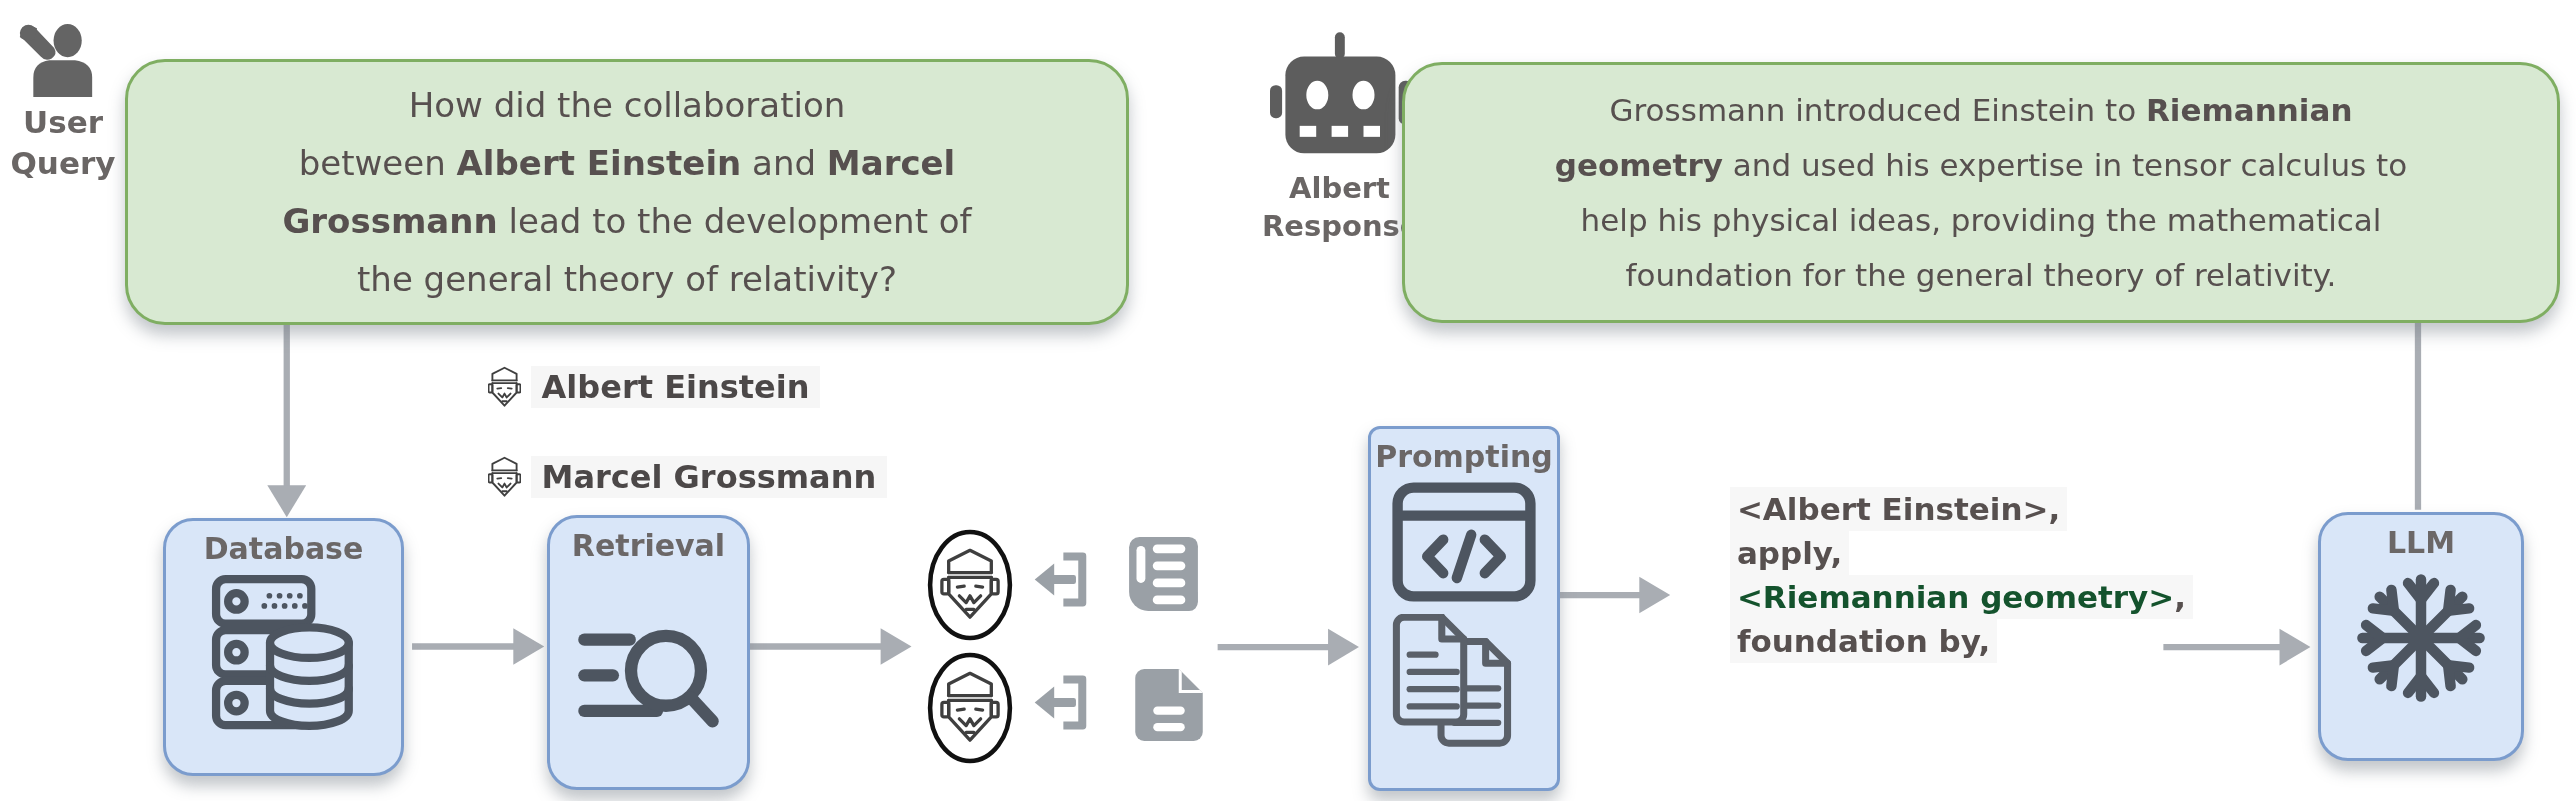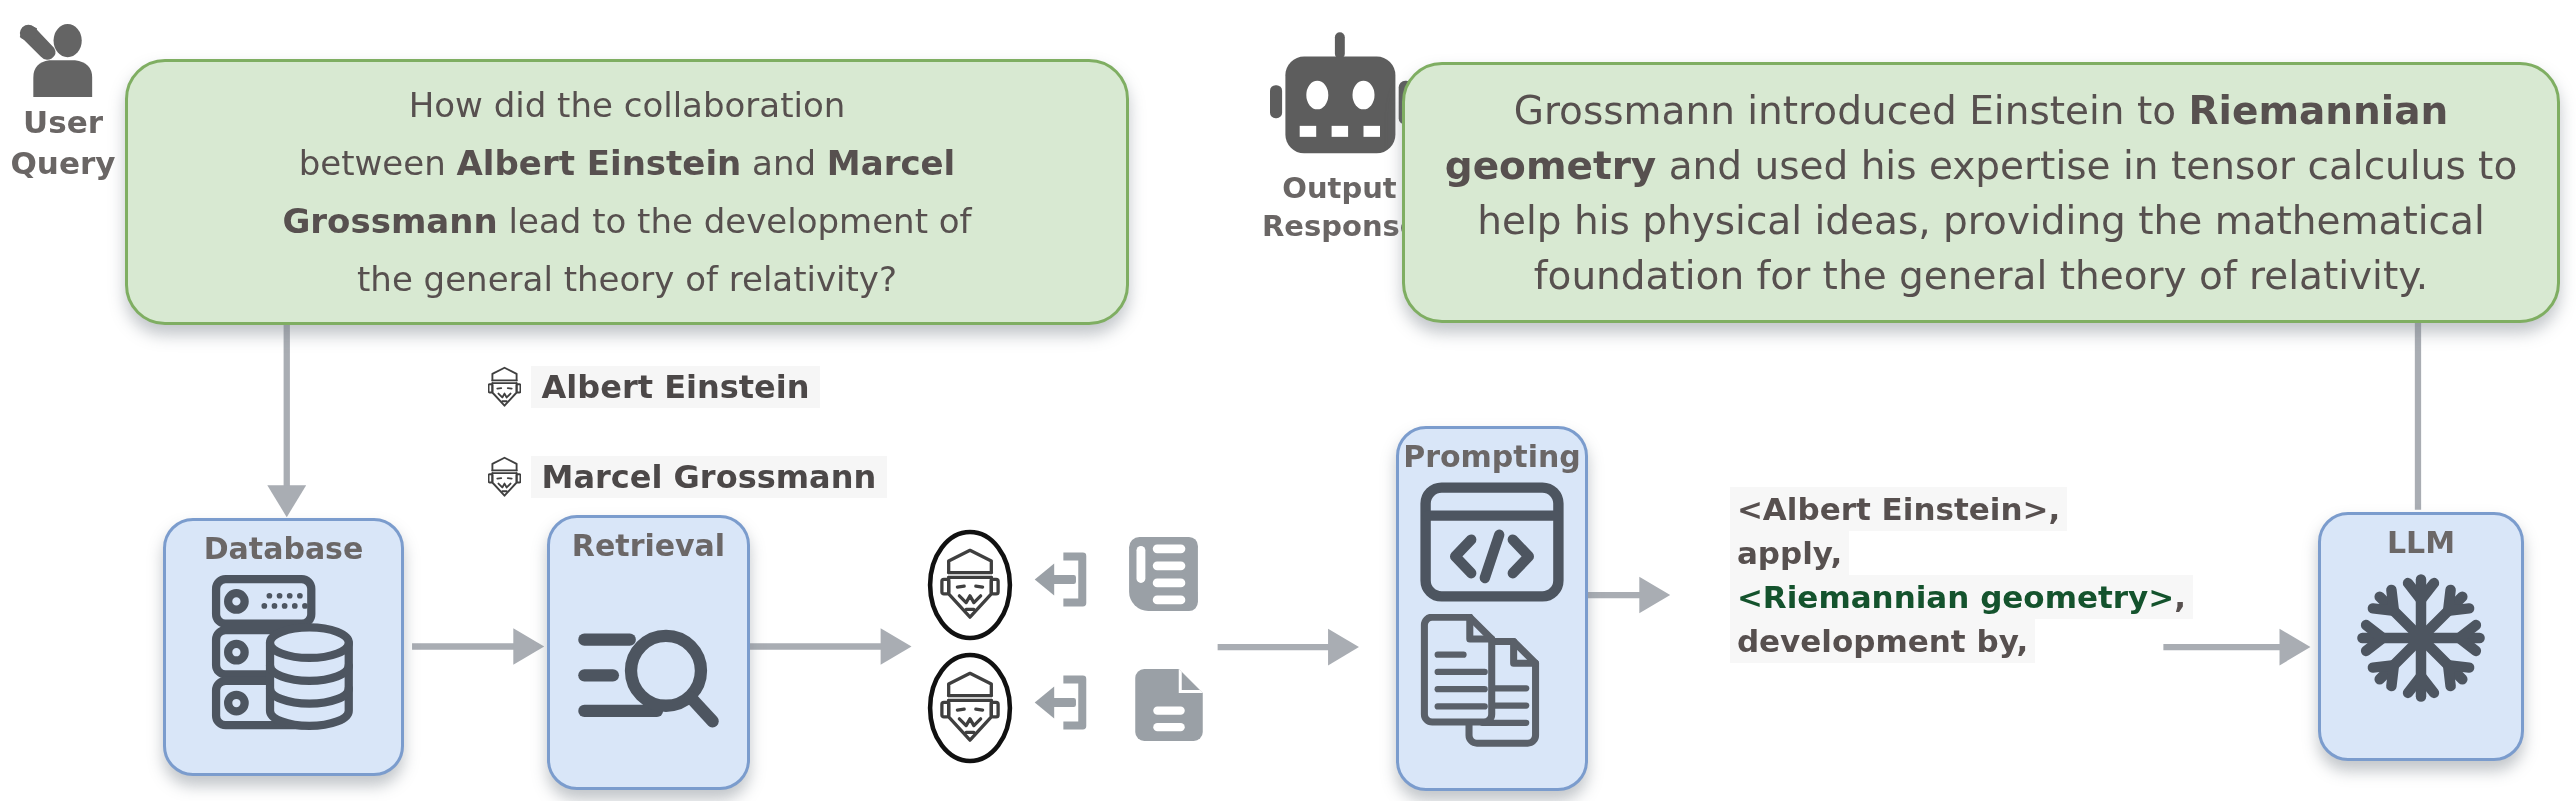--- a/index.html
+++ b/index.html
@@ -16,42 +16,42 @@
     border:3.4px solid var(--bubble-green-border);
     border-radius:40px;
     box-shadow:0 9.2px 16px rgba(120,128,138,.45);
     display:flex;flex-direction:column;justify-content:center;align-items:center;
     color:var(--text-dark);
     text-align:center;
     margin-top:48px;
   }
   .bubble .line{white-space:nowrap;}
   #query-bubble{left:125px;top:11.4px;width:998px;height:260px;font-size:34px;line-height:58px;}
-  #response-bubble{left:1402px;top:14.3px;width:1152px;height:255px;font-size:39px;line-height:55px;}
+  #response-bubble{left:1402px;top:14.3px;width:1152px;height:255px;font-size:31px;line-height:55px;}
   
   .side-label{
     position:absolute;color:var(--label-gray);font-weight:bold;
     text-align:center;
   }
   #user-query-label{left:0px;top:102px;width:126px;font-size:31px;line-height:41px;}
   #output-response-label{left:1262px;top:169px;width:155px;font-size:29px;line-height:38px;}
   
   .flow-box{
     position:absolute;
     background:var(--box-blue-fill);
     border:3.4px solid var(--box-blue-border);
     border-radius:30px;
     box-shadow:0 9.2px 15px rgba(120,128,138,.45);
     display:flex;flex-direction:column;align-items:center;
     color:var(--label-gray);
   }
   .flow-box .title{font-weight:bold;font-size:30px;margin-top:10.3px;color:#6b6767;white-space:nowrap;}
   #database-box{left:163px;top:518px;width:235px;height:252px;}
   #retrieval-box{left:547px;top:515px;width:197px;height:269px;gap:20px;}
-  #prompting-box{left:1396px;top:426px;width:186px;height:359px;}
+  #prompting-box{left:1368px;top:426px;width:186px;height:359px;border-radius:12px;}
   #llm-box{left:2318px;top:512px;width:200px;height:243px;}
   
   .entity-tag{
     position:absolute;display:flex;align-items:center;gap:10.3px;
   }
   .entity-tag .name{
     font-size:32px;font-weight:bold;color:#4c4848;background:#f6f6f6;
     padding:2.3px 10.3px;white-space:nowrap;
   }
   
@@ -152,21 +152,21 @@
     </g>
     <g fill="#ffffff">
       <ellipse cx="43" cy="57" rx="10" ry="13"></ellipse>
       <ellipse cx="85" cy="57" rx="10" ry="13"></ellipse>
       <rect x="27" y="85" width="15" height="10"></rect>
       <rect x="56" y="85" width="15" height="10"></rect>
       <rect x="85" y="85" width="15" height="10"></rect>
     </g>
   </svg>
   <div class="side-label" id="output-response-label">
-    <div>Output</div>
+    <div>Albert</div>
     <div>Response</div>
   </div>
 
   <div class="bubble" id="response-bubble">
     <div class="line rich"><span>Grossmann introduced Einstein to </span><span style="font-weight: bold;">Riemannian</span></div>
     <div class="line rich"><span style="font-weight: bold;">geometry</span><span> and used his expertise in tensor calculus to</span></div>
     <div class="line rich"><span>help his physical ideas, providing the mathematical</span></div>
     <div class="line rich"><span>foundation for the general theory of relativity.</span></div>
   </div>
 
@@ -293,21 +293,21 @@
           <line x1="25" y1="118" x2="85" y2="118"></line>
         </g>
       </g>
     </svg>
   </div>
 
   <div id="triple-block">
     <span class="line rich"><span>&lt;Albert Einstein&gt;,</span></span>
     <span class="line rich"><span>apply,</span></span>
     <span class="line rich"><span style="color: #14532d;">&lt;Riemannian geometry&gt;</span><span>,</span></span>
-    <span class="line rich"><span>development by,</span></span>
+    <span class="line rich"><span>foundation by,</span></span>
   </div>
 
   <div class="flow-box" id="llm-box">
     <div class="title">LLM</div>
     <svg style="margin-top:3.4px" width="148" height="148" viewBox="0 0 240 240">
       <g stroke="var(--icon-slate)" stroke-width="17" fill="none" stroke-linecap="round">
         <line x1="120" y1="25" x2="120" y2="215"></line>
         <line x1="25" y1="120" x2="215" y2="120"></line>
         <line x1="53" y1="53" x2="187" y2="187"></line>
         <line x1="53" y1="187" x2="187" y2="53"></line>

